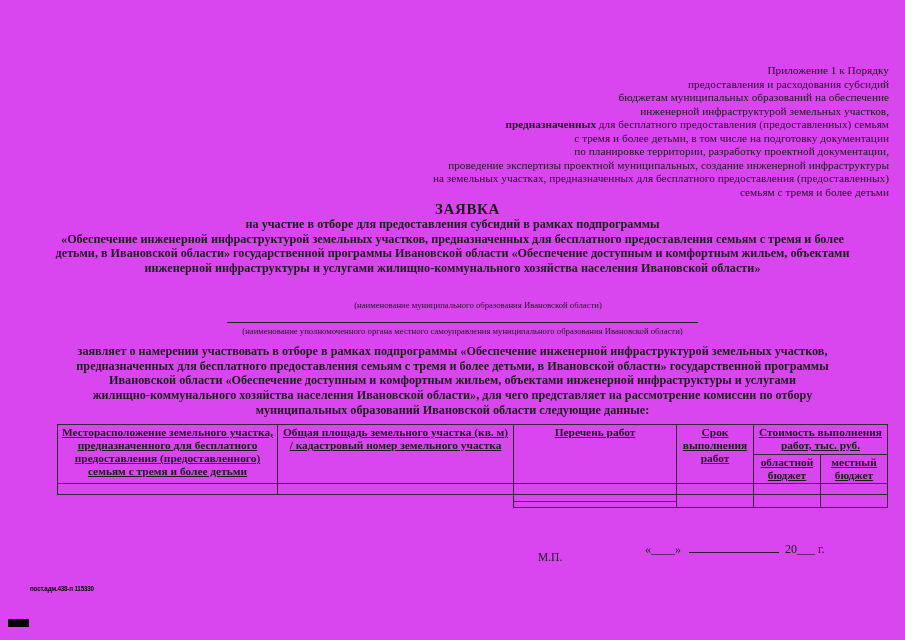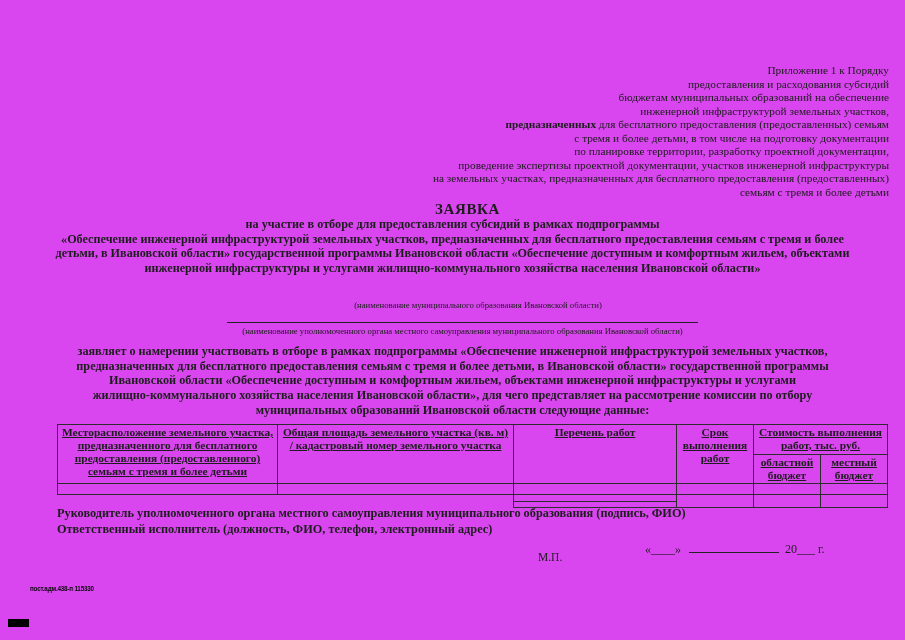--- a/index.html
+++ b/index.html
@@ -96,21 +96,21 @@
 <div class="page">
 
   <div class="abs header-block">
     <div>Приложение 1 к  Порядку</div>
     <div>предоставления и расходования субсидий</div>
     <div>бюджетам муниципальных образований на обеспечение</div>
     <div>инженерной инфраструктурой земельных участков,</div>
     <div><span class="hb-bold">предназначенных</span><span> для бесплатного предоставления (предоставленных) семьям</span></div>
     <div>с тремя и более детьми, в том числе на подготовку документации</div>
     <div>по планировке территории, разработку проектной документации,</div>
-    <div>проведение экспертизы проектной документации, участков инженерной инфраструктуры</div>
+    <div>проведение экспертизы проектной муниципальных, создание инженерной инфраструктуры</div>
     <div>на земельных участках, предназначенных для бесплатного предоставления (предоставленных)</div>
     <div>семьям с тремя и более детьми</div>
   </div>
 
   <div class="abs doc-title">ЗАЯВКА</div>
 
   <div class="abs subtitle">
     <div>на участие в отборе для предоставления субсидий в рамках подпрограммы</div>
     <div>«Обеспечение инженерной инфраструктурой земельных участков, предназначенных для бесплатного предоставления семьям с тремя и более</div>
     <div>детьми, в Ивановской области» государственной программы Ивановской области «Обеспечение доступным и комфортным жильем, объектами</div>
@@ -165,22 +165,20 @@
         <td>
             <div class="split-inner"></div>
           </td>
         <td></td>
         <td></td>
         <td></td>
       </tr>
     </tbody>
   </table>
 
-  <div class="abs footer-l1">Руководитель уполномоченного органа местного самоуправления муниципального образования (подпись, ФИО)</div>
-  <div class="abs footer-l2">Ответственный исполнитель (должность, ФИО, телефон, электронный адрес)</div>
 
   <div class="abs mp">М.П.</div>
   <div class="abs date-line">
     <span>«____»</span><span class="fill fill-date"></span><span>20___ г.</span>
   </div>
 
   <div class="abs fine-print">пост.адм.438-п 115330</div>
   <div class="abs black-mark"></div>
 
 </div>

